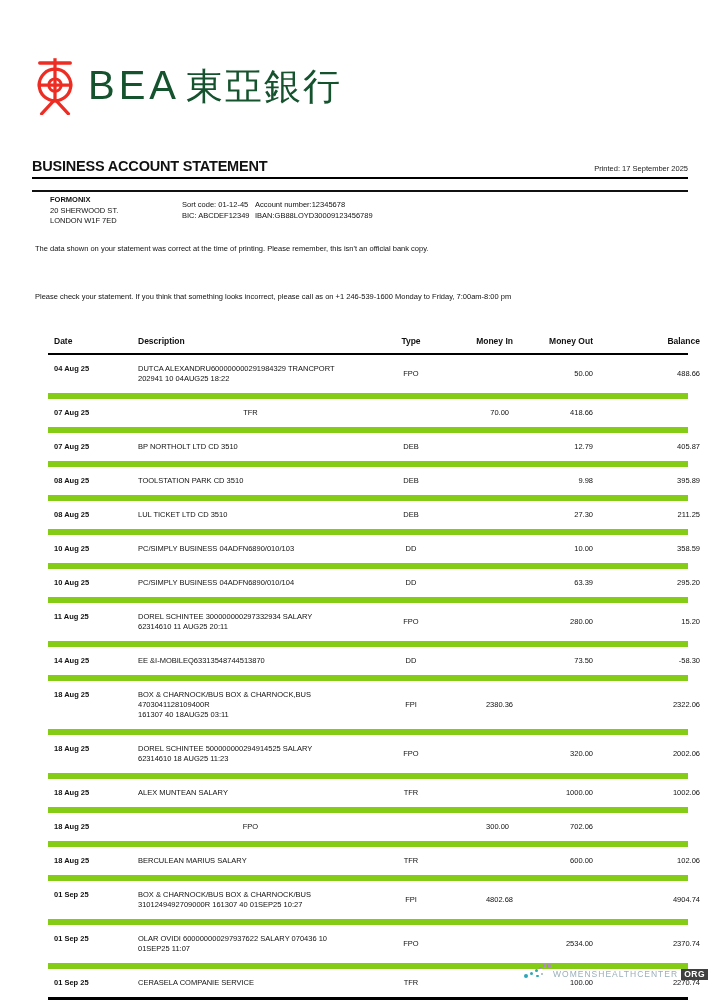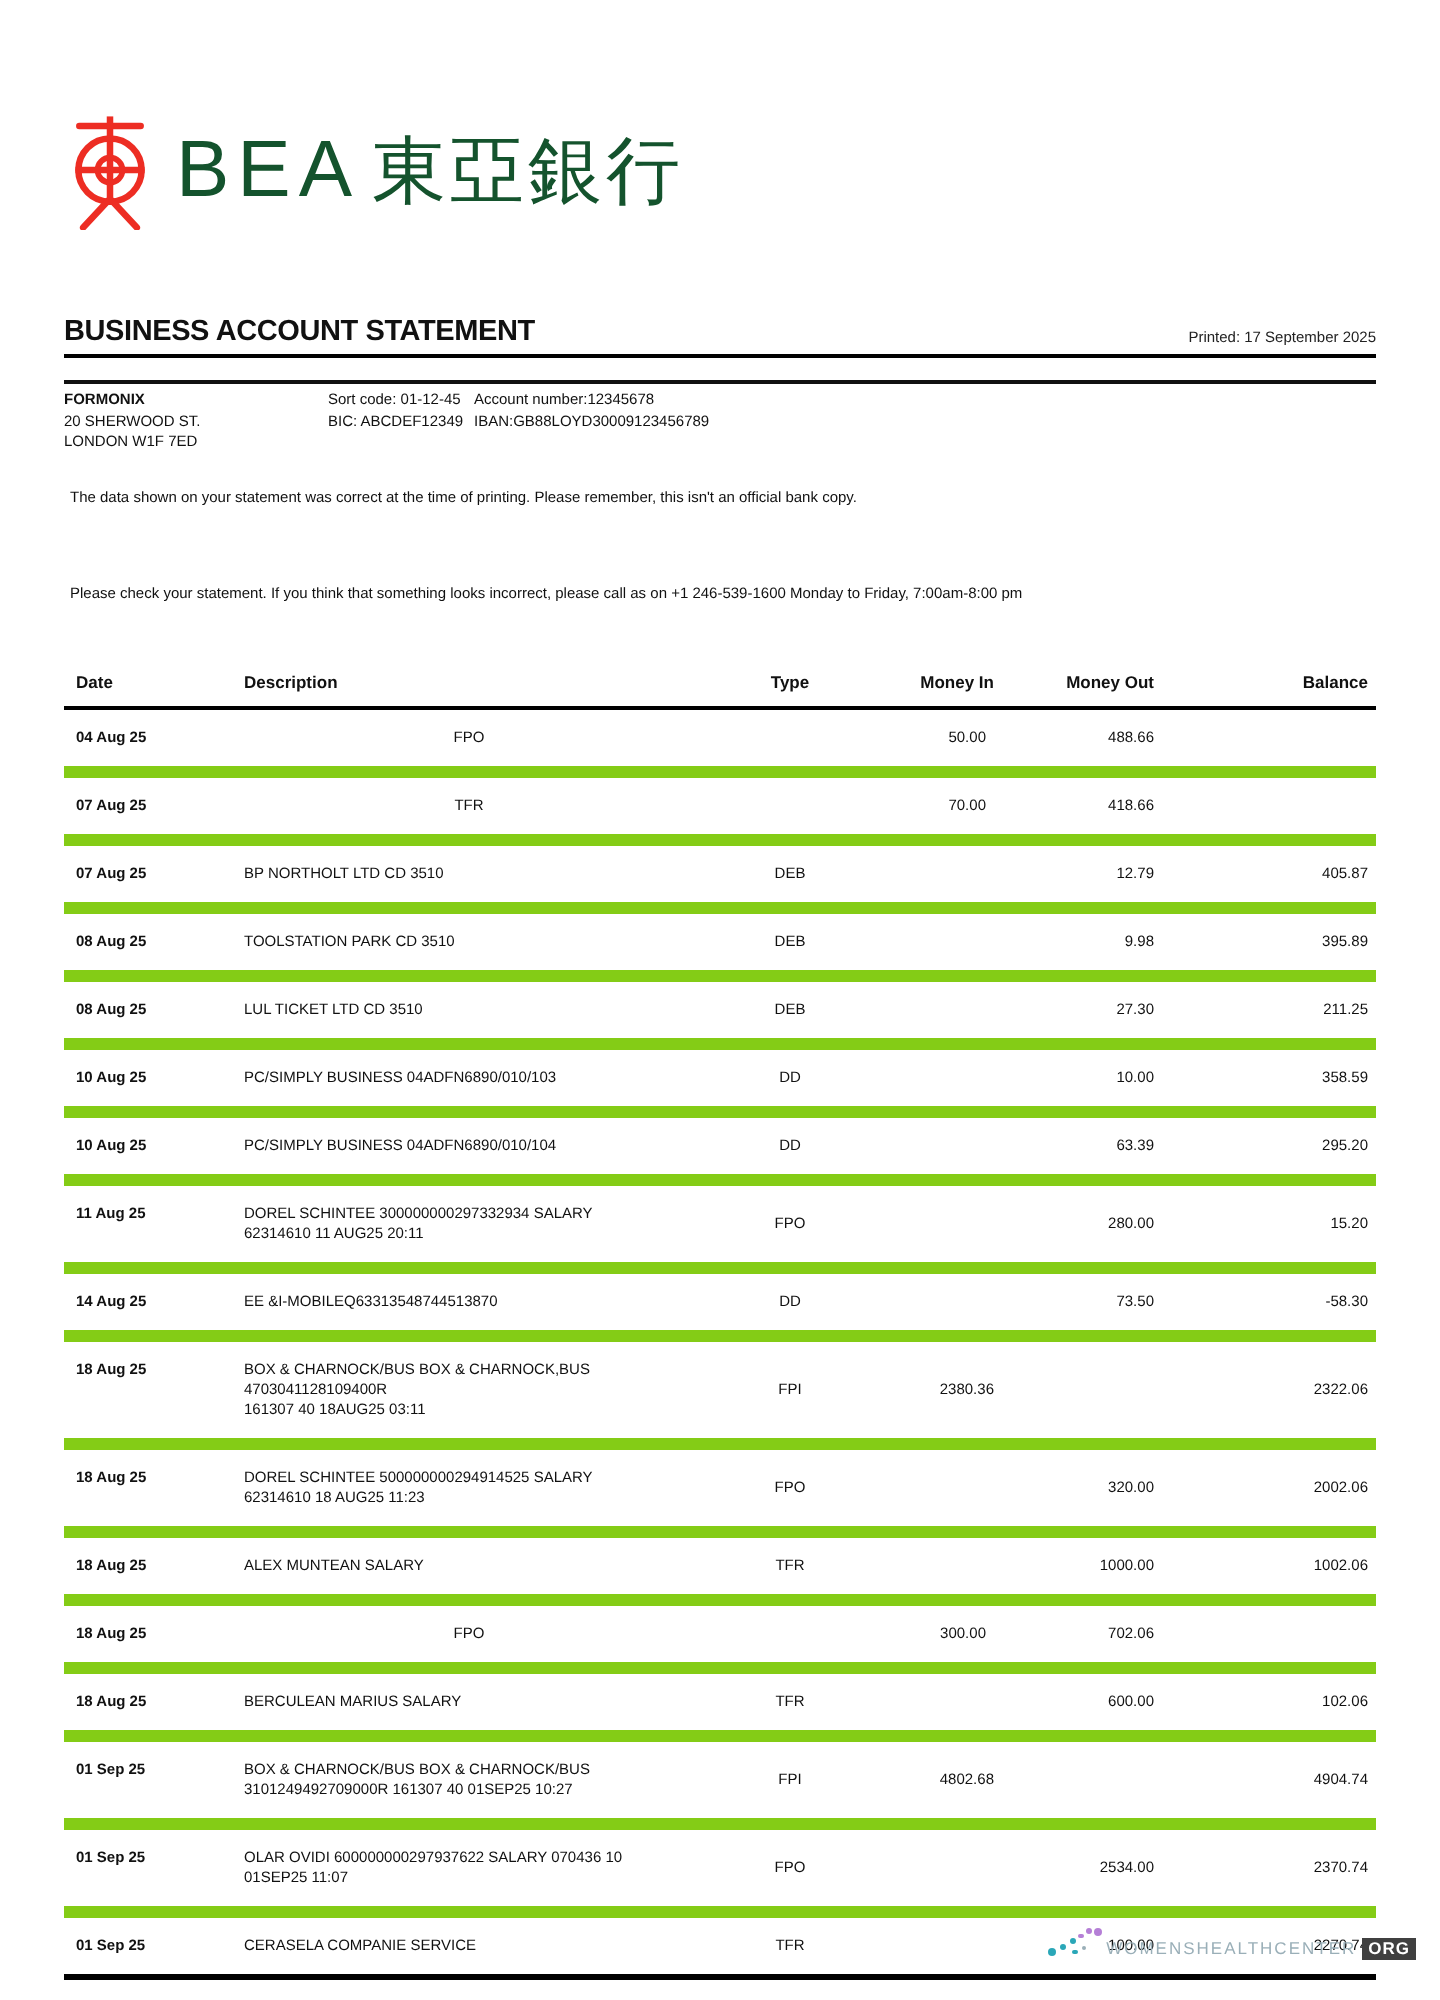--- a/index.html
+++ b/index.html
@@ -26,32 +26,32 @@
   .head-row {
     position: absolute; left: 32px; right: 32px; top: 158px;
     display: flex; justify-content: space-between; align-items: flex-end;
   }
   .doc-title { font-size: 14.5px; font-weight: bold; letter-spacing: -0.2px; }
   .printed { font-size: 7.5px; color: #222; padding-bottom: 1px; }
   .rule-1 { position: absolute; left: 32px; right: 32px; top: 177px; height: 2px; background: #000; }
   .rule-2 { position: absolute; left: 32px; right: 32px; top: 190px; height: 2px; background: #111; }
 
   
-  .account { position: absolute; left: 32px; right: 32px; top: 195px; font-size: 7.5px; line-height: 10.5px; display: flex; }
+  .account { position: absolute; left: 50px; right: 32px; top: 195px; font-size: 7.5px; line-height: 10.5px; display: flex; align-items: center; }
   .acct-left { width: 132px; }
   .acct-name { font-weight: bold; }
   .acct-right .acct-line { display: flex; }
   .acct-right .cell-a { width: 73px; }
 
   
   .notice1 { position: absolute; left: 35px; right: 40px; top: 244px; font-size: 7.5px; color: #111; }
   .notice2 { position: absolute; left: 35px; right: 40px; top: 292px; font-size: 7.5px; color: #111; }
 
   
-  .stable { position: absolute; left: 32px; right: 32px; top: 330px; border-bottom: 3px solid #000; }
+  .stable { position: absolute; left: 48px; right: 32px; top: 330px; border-bottom: 3px solid #000; }
   .trow {
     display: grid;
     grid-template-columns: 84px 237px 84px 60px 84px 107px;
     align-items: center;
   }
   .trow > div { padding: 9px 0; line-height: 10px; font-size: 7.5px; }
   .thead > div { font-size: 8.5px; font-weight: bold; padding: 6px 0 7px 0; }
   .thead { border-bottom: 2px solid #000; }
   .tbody .trow { border-bottom: 6px solid #84cc16; }
   .tbody .trow:last-child { border-bottom: none; }
@@ -123,20 +123,22 @@
       <div class="c-date">Date</div>
       <div class="c-desc">Description</div>
       <div class="c-type">Type</div>
       <div class="c-in">Money In</div>
       <div class="c-out">Money Out</div>
       <div class="c-bal">Balance</div>
     </div>
     <div class="tbody">
     <div class="trow">
       <div class="c-date">04 Aug 25</div>
+      <div class="c-desc">DUTCA ALEXANDRU600000000291984329 TRANCPORT
+202941 10 04AUG25 18:22</div>
       <div class="c-type">FPO</div>
       <div class="c-in"></div>
       <div class="c-out">50.00</div>
       <div class="c-bal">488.66</div>
     </div>
 
     <div class="trow">
       <div class="c-date">07 Aug 25</div>
       <div class="c-type">TFR</div>
       <div class="c-in"></div>

